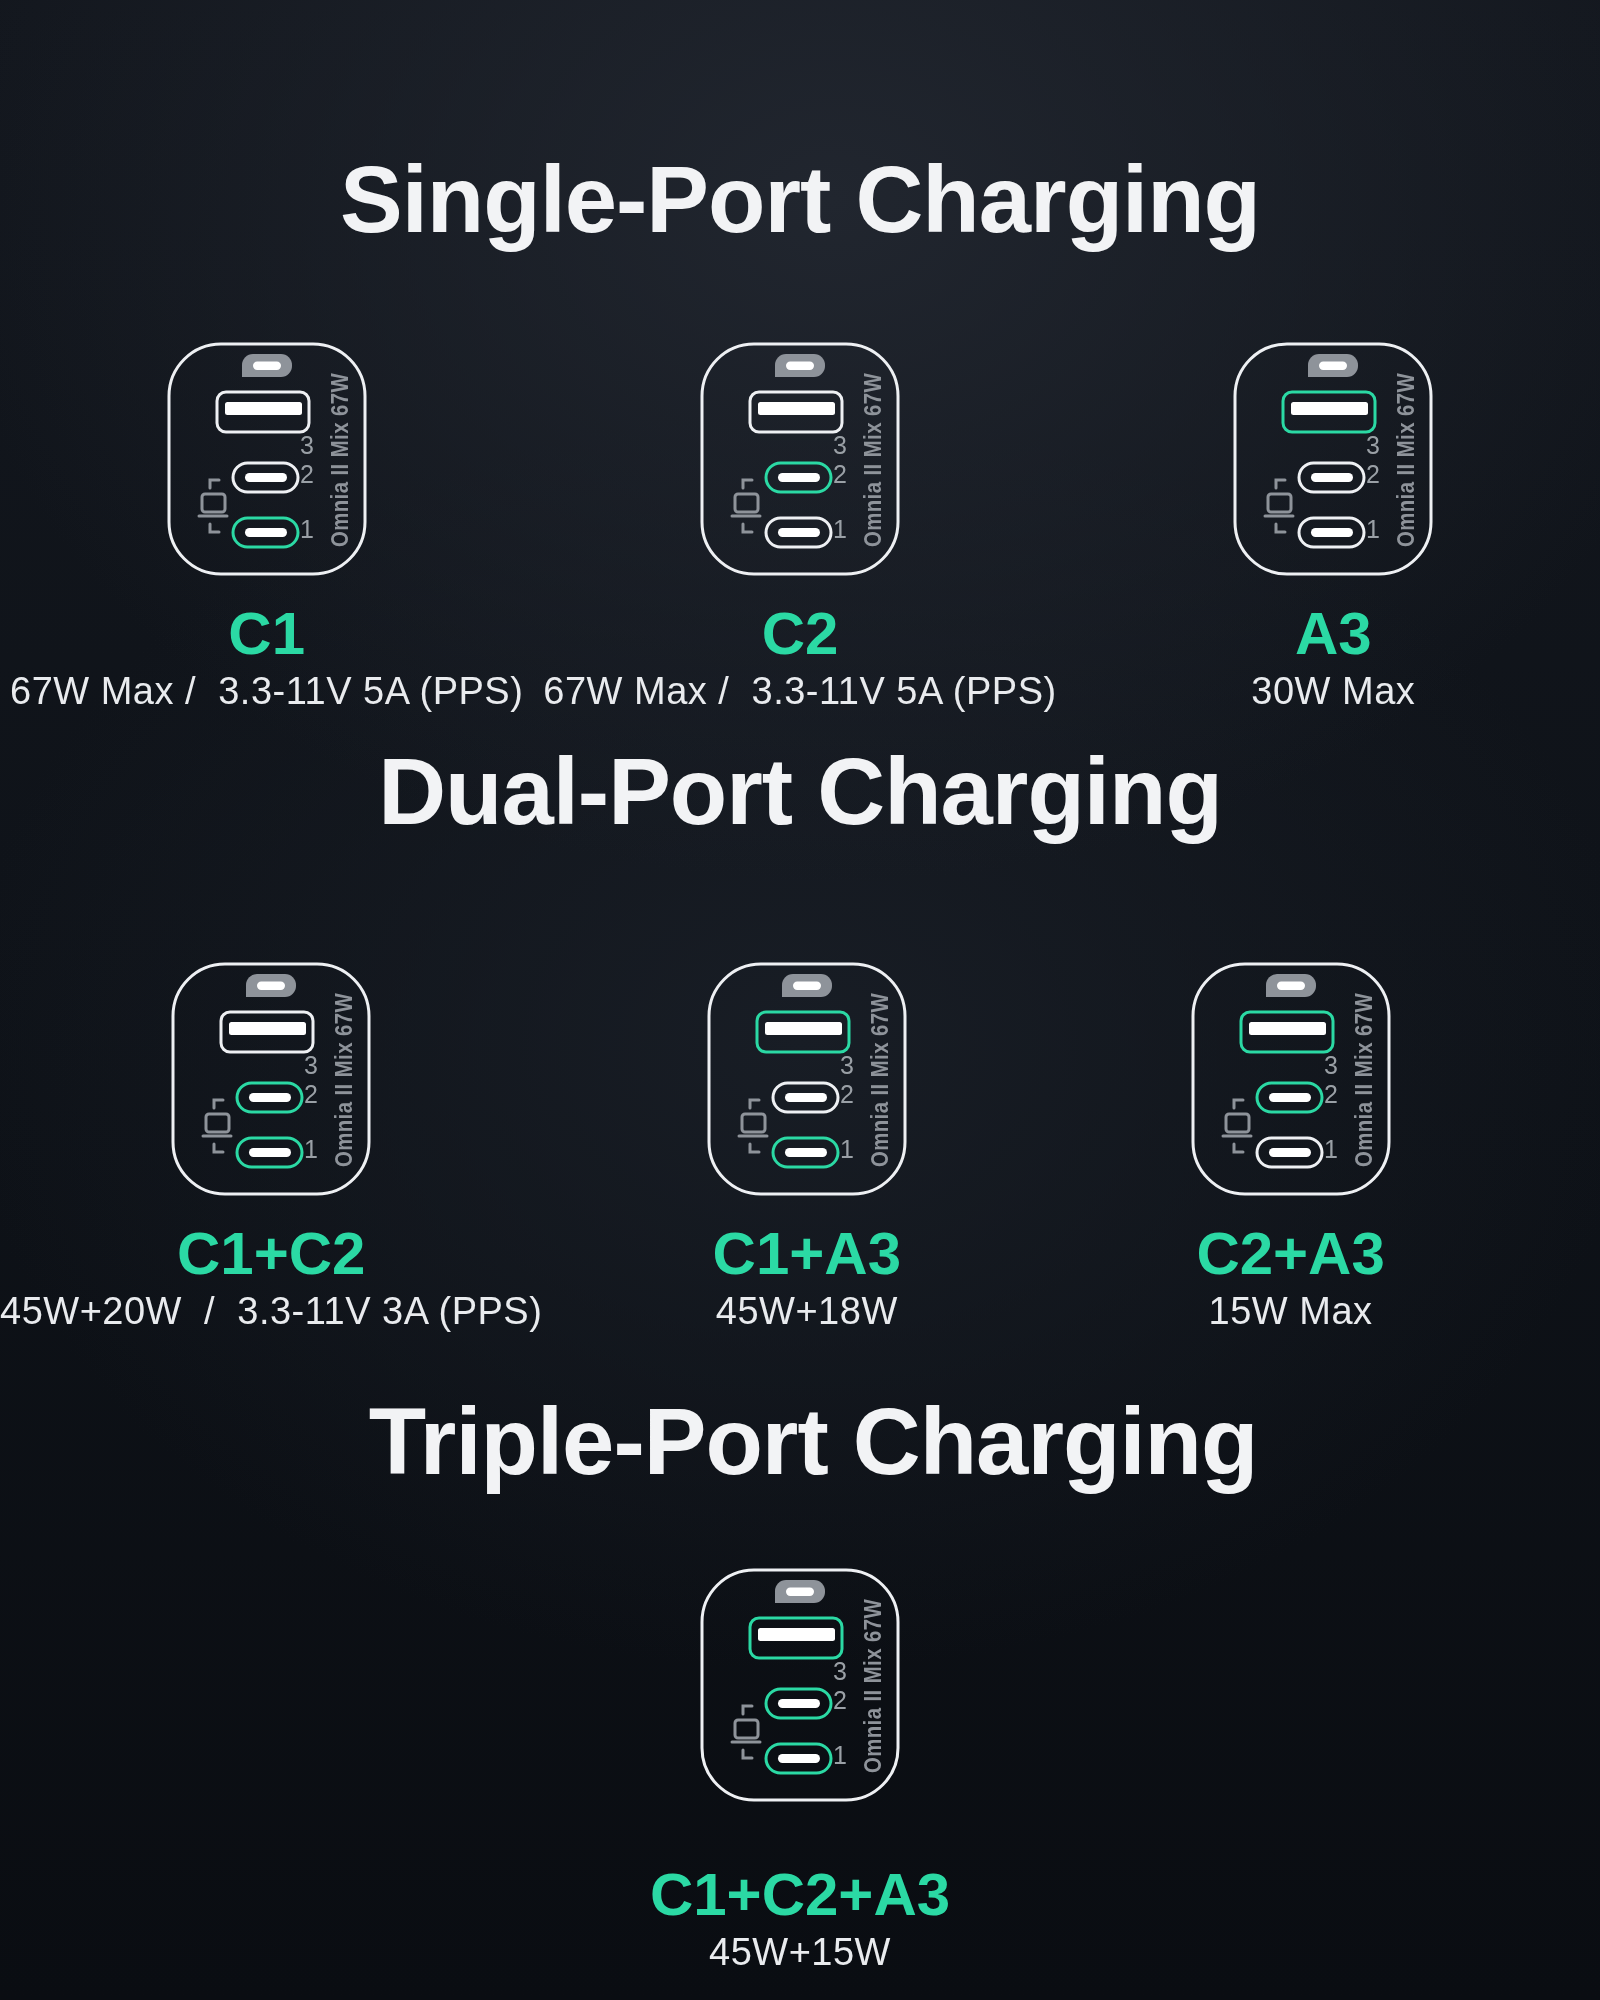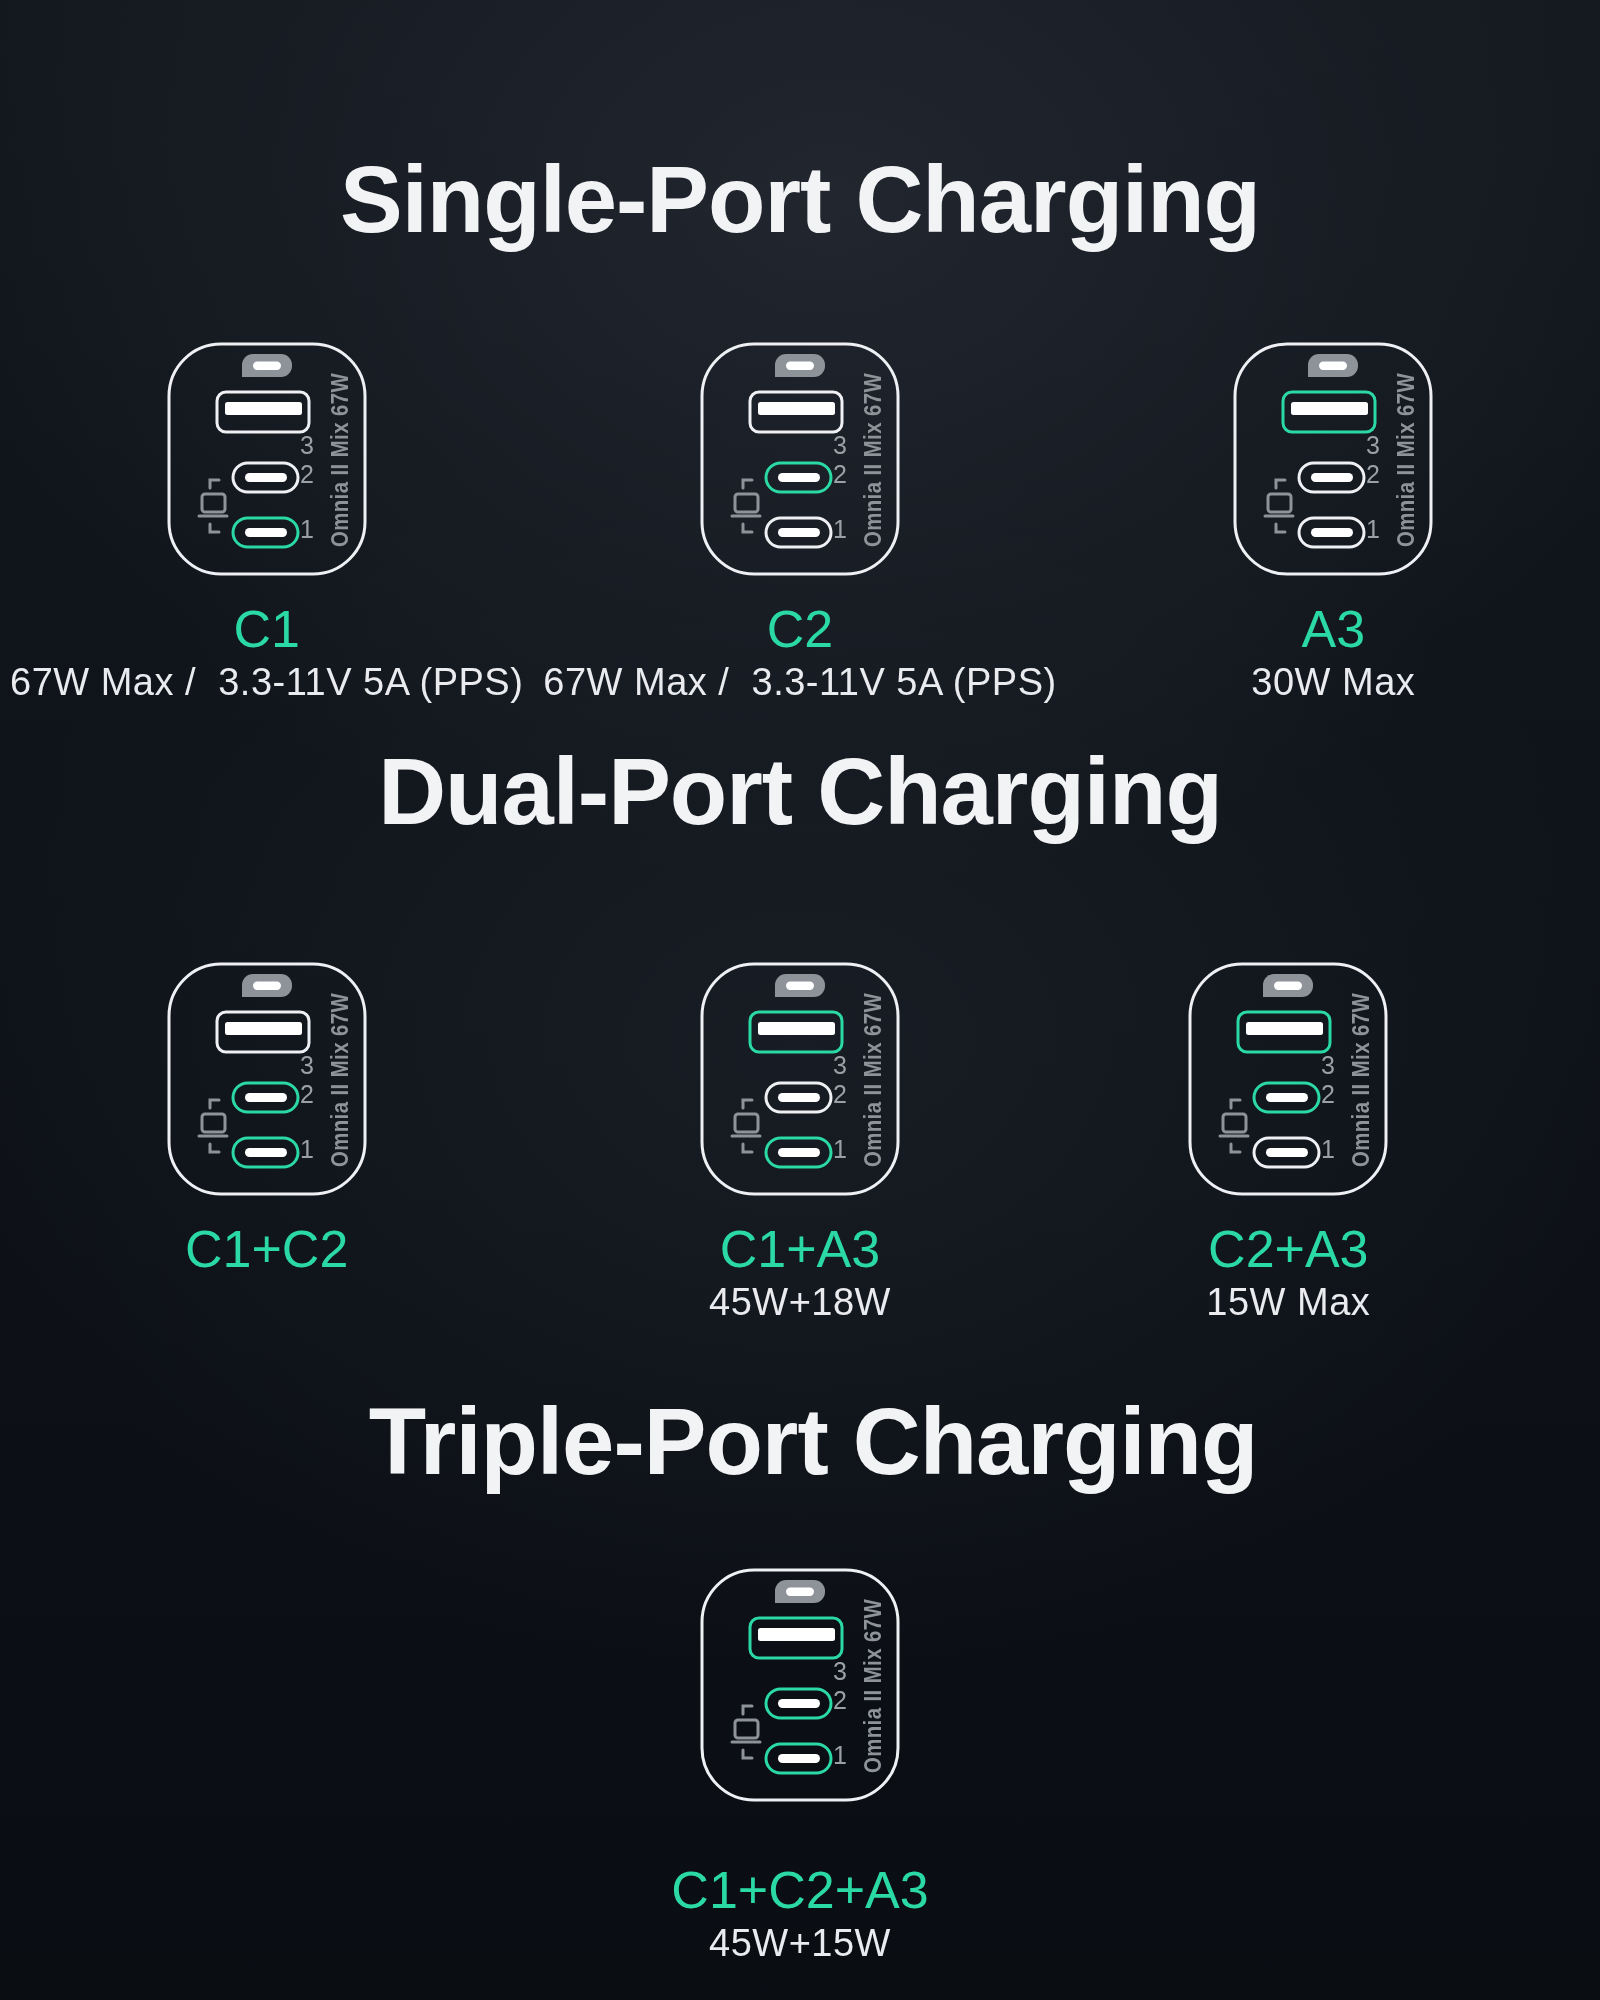--- a/index.html
+++ b/index.html
@@ -30,21 +30,21 @@
   #row-single{top:342px;}
   #row-dual{top:962px;}
   #row-triple{top:1568px;grid-template-columns:1fr;}
   .charger-card{
     display:flex;flex-direction:column;align-items:center;
   }
   #row-dual .charger-card:nth-child(3){transform:translateX(-45px);}
   .charger-slot{width:200px;height:234px;}
   .card-label{
     margin-top:25px;
-    font-size:52px;font-weight:400;color:#2bd9a4;
+    font-size:60px;font-weight:700;color:#2bd9a4;
     line-height:1.1;white-space:pre;
   }
   .card-spec{
     margin-top:3px;
     font-size:38px;font-weight:400;color:#e9ebee;
     line-height:1.15;white-space:pre;letter-spacing:0.5px;
   }
   #row-triple .card-label{margin-top:60px;}
   svg text{font-family:"Liberation Sans", sans-serif;}
 </style>
@@ -190,20 +190,21 @@
     <g stroke="#8e939a" stroke-width="3" fill="none" stroke-linecap="round">
       <path d="M43 146 L43 138 L52 138"></path>
       <rect x="35" y="152" width="23" height="18" rx="3"></rect>
       <path d="M32 174 H60"></path>
       <path d="M43 182 L43 190 L52 190"></path>
     </g>
     <text transform="translate(181 205) rotate(-90)" textLength="174" lengthAdjust="spacingAndGlyphs" font-size="23" font-weight="bold" letter-spacing="0.5" fill="#8e939a">Omnia II Mix 67W</text>
   </svg>
 </div>
       <div class="card-label">C1+C2</div>
+      <div class="card-spec">45W+20W  /  3.3-11V 3A (PPS)</div>
     </div>
     <div class="charger-card">
       <div class="charger-slot">
   <svg width="200" height="234" viewBox="0 0 200 234">
     <rect x="2" y="2" width="196" height="230" rx="52" fill="none" stroke="#eef0f3" stroke-width="3"></rect>
     <g>
       <path d="M 75 35 V 23 a 11 11 0 0 1 11 -11 h 28 a 11 11 0 0 1 11 11 v 1 a 11 11 0 0 1 -11 11 h -39 z" fill="#8e939a"></path>
       <rect x="86" y="19.5" width="28" height="8.5" rx="4.2" fill="#ffffff"></rect>
     </g>
     <g>

